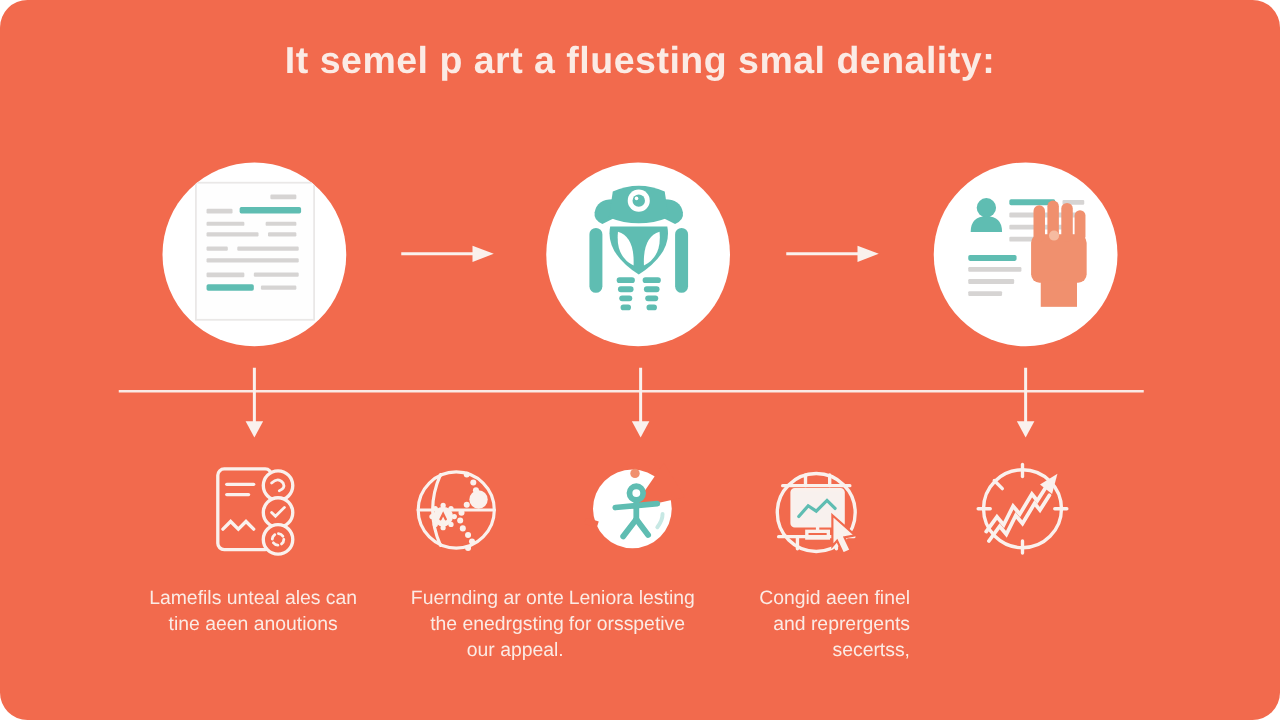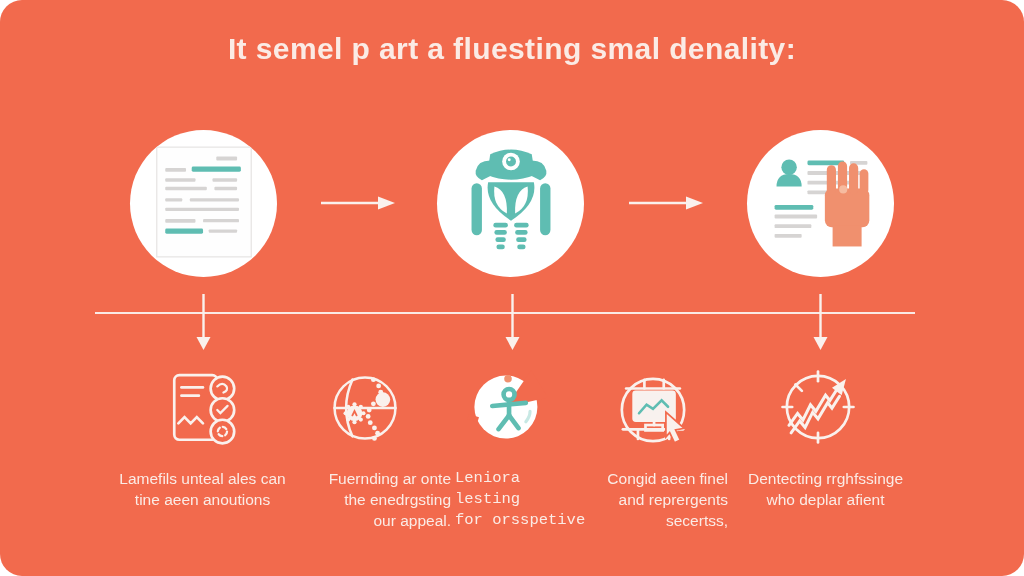--- a/index.html
+++ b/index.html
@@ -34,21 +34,21 @@
   .da1{left:195px;} .da2{left:504px;} .da3{left:812px;}
   .mini-icon{position:absolute; width:86px; height:86px; display:flex; align-items:center; justify-content:center;}
   .mi1{left:162px; top:367px;} .mi2{left:322px; top:365px;} .mi3{left:465px; top:363px;}
   .mi4{left:610px; top:367px;} .mi5{left:775px; top:364px;}
   .caption{
     position:absolute; top:468px; color:var(--text); font-size:15.5px;
     line-height:21px; white-space:pre-line;
   }
   .cap1{left:100px; width:205px; text-align:center;}
   .cap2{left:311px; width:140px; text-align:right;}
-  .cap3{left:455px; width:135px; text-align:left;font-family:Liberation Mono, monospace;}
+  .cap3{left:455px; width:135px; text-align:left;}
   .cap4{left:593px; width:135px; text-align:right;}
   .cap5{left:728px; width:195px; text-align:center;}
 </style>
 </head>
 <body>
 
 <div id="canvas">
 
   <div class="title">It semel p art a fluesting smal denality:</div>
 
@@ -273,16 +273,14 @@
   <div class="caption cap1">Lamefils unteal ales can
 tine aeen anoutions</div>
   <div class="caption cap2">Fuernding ar onte
 the enedrgsting
 our appeal.</div>
   <div class="caption cap3">Leniora lesting
 for orsspetive</div>
   <div class="caption cap4">Congid aeen finel
 and reprergents
 secertss,</div>
-  <div class="caption cap5">Dentecting rrghfssinge
-who deplar afient</div>
 
 </div>
 
 </body></html>

